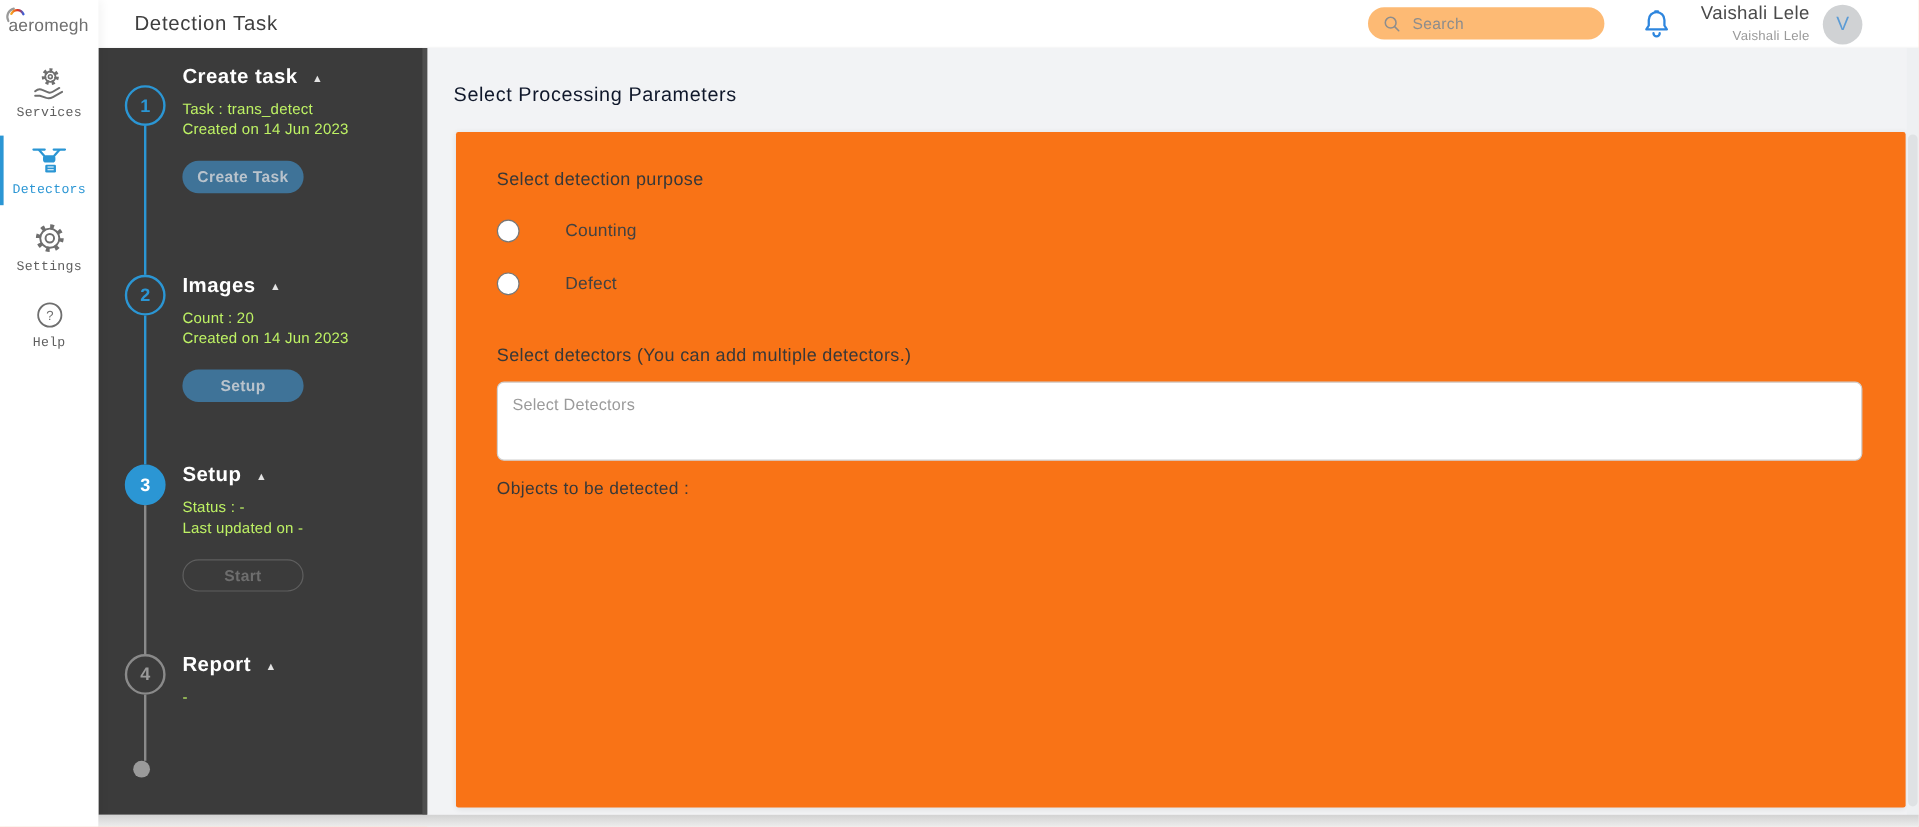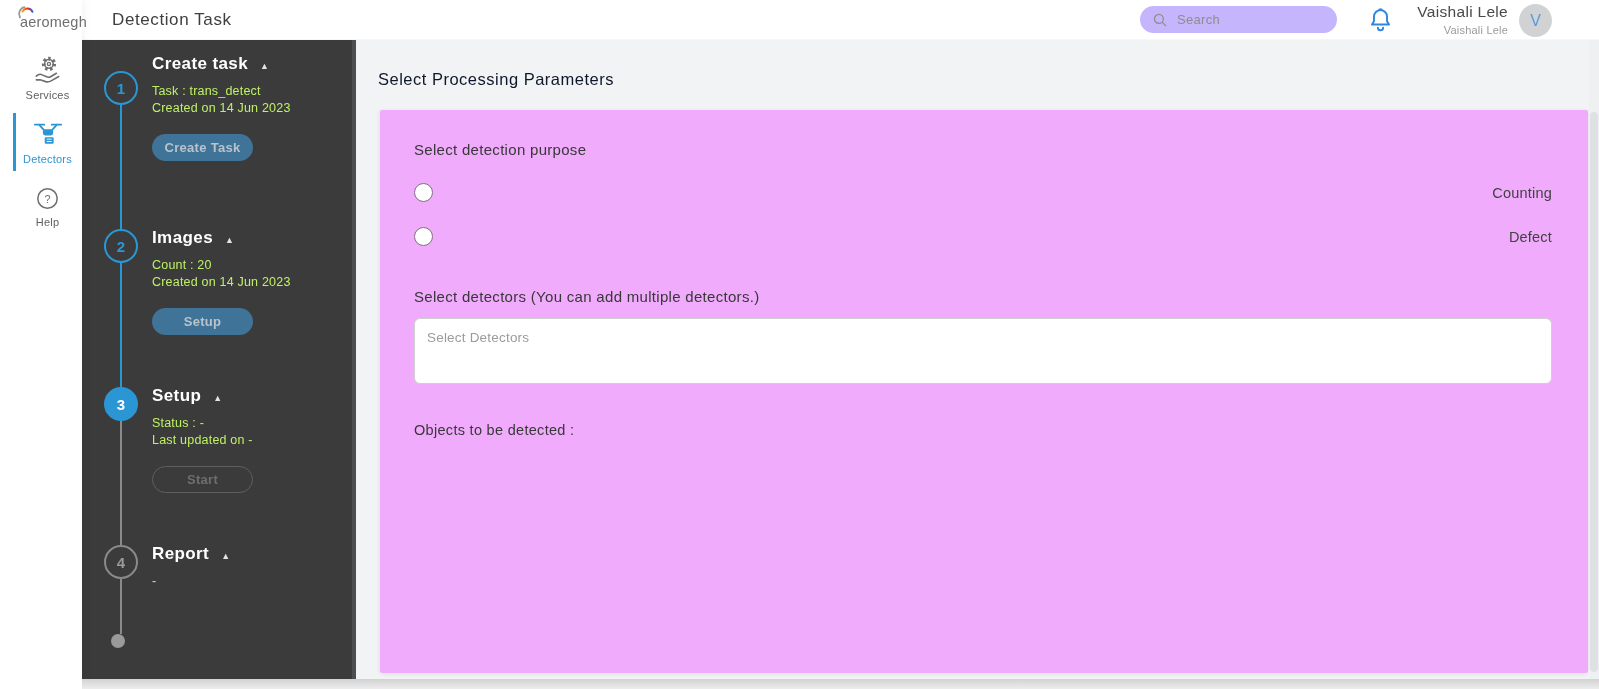--- a/index.html
+++ b/index.html
@@ -5,48 +5,48 @@
   * { margin:0; padding:0; box-sizing:border-box; }
   html,body { width:1599px; height:689px; }
   body {
     position:relative; overflow:hidden; background:#ffffff;
     font-family:"Liberation Sans","DejaVu Sans",sans-serif; color:#3b3b3b;
   }
 
   
   .rail {
     position:absolute; left:0; top:0; width:82px; height:689px;
-    background:#ffffff; z-index:5; box-shadow:2px 0 8px rgba(0,0,0,0.05);padding-left:13px;
+    background:#ffffff; z-index:5; box-shadow:2px 0 8px rgba(0,0,0,0.05);
   }
   .logo { position:relative; height:40px; display:flex; align-items:center; padding-left:7px; cursor:pointer; }
   .logo-text { font-size:14.5px; color:#6f6f6f; letter-spacing:.2px; margin-top:4px; }
   .logo-arc { position:absolute; left:4px; top:5px; }
   .rail-nav { padding-top:6px; }
   .rail-item {
     position:relative; height:64px; display:flex; flex-direction:column;
     align-items:center; justify-content:center; gap:4px; cursor:pointer;
   }
-  .rail-item .lbl { font-size:11px; color:#5f5f5f; letter-spacing:.2px; }
+  .rail-item .lbl { font-size:11px; color:#5f5f5f; letter-spacing:.2px;font-family:Liberation Mono, monospace; }
   .rail-item.active::before {
     content:""; position:absolute; left:0; top:3px; bottom:3px; width:3px; background:#2b96d4;
   }
   .rail-item.active .lbl { color:#2b96d4; }
 
   
   .topbar {
     position:absolute; left:82px; top:0; width:1517px; height:40px;
     background:#ffffff; z-index:4; border-bottom:1px solid rgba(0,0,0,0.03);
   }
   .page-title {
     position:absolute; left:30px; top:0; line-height:40px;
     font-size:17px; color:#3f3f3f; letter-spacing:.6px; font-weight:500;
   }
   .search {
     position:absolute; right:262px; top:6px; width:197px; height:27px;
-    background:#c4b5fd; border-radius:14px; display:flex; align-items:center;
+    background:#fdba74; border-radius:14px; display:flex; align-items:center;
     padding:0 12px; gap:9px;
   }
   .search input {
     border:none; background:transparent; outline:none; width:140px;
     font-size:13px; color:#555; font-family:inherit; letter-spacing:.3px;
   }
   .search input::placeholder { color:#8d8d8d; }
   .bell { position:absolute; right:205px; top:6px; width:27px; height:28px; cursor:pointer; }
   .user-block { position:absolute; right:91px; top:3px; text-align:right; cursor:pointer; }
   .user-name { font-size:15.5px; color:#4a4a4a; letter-spacing:.3px; }
@@ -96,38 +96,38 @@
   .main {
     position:absolute; left:356px; top:40px; width:1243px; height:649px;
     background:#f2f3f5;
   }
   .main-title {
     position:absolute; left:22px; top:30px; font-size:16.5px; color:#0f172a;
     letter-spacing:.5px; font-weight:500;
   }
   .card {
     position:absolute; left:24px; top:70px; width:1208px; height:563px;
-    background:#f0abfc; border-radius:2px; box-shadow:0 1px 5px rgba(0,0,0,0.09);
+    background:#f97316; border-radius:2px; box-shadow:0 1px 5px rgba(0,0,0,0.09);
     padding:31px 36px 0 34px;
   }
   .section-label { font-size:15px; color:#383838; letter-spacing:.3px; }
-  .radio-row { display:flex; align-items:center; gap:38px; margin-top:25px; cursor:pointer;justify-content:space-between; }
+  .radio-row { display:flex; align-items:center; gap:38px; margin-top:25px; cursor:pointer; }
   .radio-circle {
     width:19px; height:19px; border-radius:50%; border:1.5px solid #777777; background:#fff;
     flex:0 0 auto;
   }
   .radio-label { font-size:14.5px; color:#424242; letter-spacing:.2px; }
   .detectors-label { margin-top:42px; }
   .detectors-input {
     display:block; margin-top:13px; width:100%; height:66px; resize:none;
     border:1px solid #cfcfcf; border-radius:6px; padding:11px 12px;
     font-size:13.5px; font-family:inherit; color:#555; outline:none; letter-spacing:.2px;
   }
   .detectors-input::placeholder { color:#9b9b9b; }
-  .objects-label { margin-top:38px; font-size:14.5px; }
+  .objects-label { margin-top:16px; font-size:14.5px; }
 
   
   .v-scroll { position:absolute; right:0; top:40px; bottom:0; width:10px; background:#eef0f2; z-index:6; }
   .v-thumb { position:absolute; right:1px; top:72px; width:8px; height:560px; border-radius:4px; background:#dfe2e4; }
   .h-scroll {
     position:absolute; left:82px; right:0; bottom:0; height:10px; z-index:7;
     background:linear-gradient(180deg,#d2d2d2,#ededed);
   }
 
   svg { display:block; }
@@ -175,20 +175,30 @@
             <path d="M7 6.5l4.5 5M25 6.5l-4.5 5"></path>
           </g>
           <rect x="10.5" y="11" width="11" height="6.5" rx="2.5" fill="#2b96d4"></rect>
           <rect x="12.5" y="19.5" width="9.5" height="7" rx="1.2" fill="#2b96d4"></rect>
           <path d="M14.5 21.5h5.5M14.5 24h5.5" stroke="#ffffff" stroke-width="1"></path>
         </svg>
       </span>
       <span class="lbl">Detectors</span>
     </div>
 
+    <div class="rail-item">
+      <span>
+        <svg width="29" height="29" viewBox="0 0 32 32" fill="none" stroke="#6f6f6f">
+          <circle cx="16" cy="16" r="10.5" stroke-width="4.6" stroke-dasharray="3.4 4.85"></circle>
+          <circle cx="16" cy="16" r="8.8" stroke-width="1.8"></circle>
+          <circle cx="16" cy="16" r="3.9" stroke-width="1.8"></circle>
+        </svg>
+      </span>
+      <span class="lbl">Settings</span>
+    </div>
 
     <div class="rail-item">
       <span>
         <svg width="27" height="27" viewBox="0 0 32 32">
           <circle cx="16" cy="16" r="11.5" stroke="#6f6f6f" stroke-width="1.8" fill="none"></circle>
           <text x="16" y="21" text-anchor="middle" font-size="13" fill="#6f6f6f" font-family="inherit">?</text>
         </svg>
       </span>
       <span class="lbl">Help</span>
     </div>

